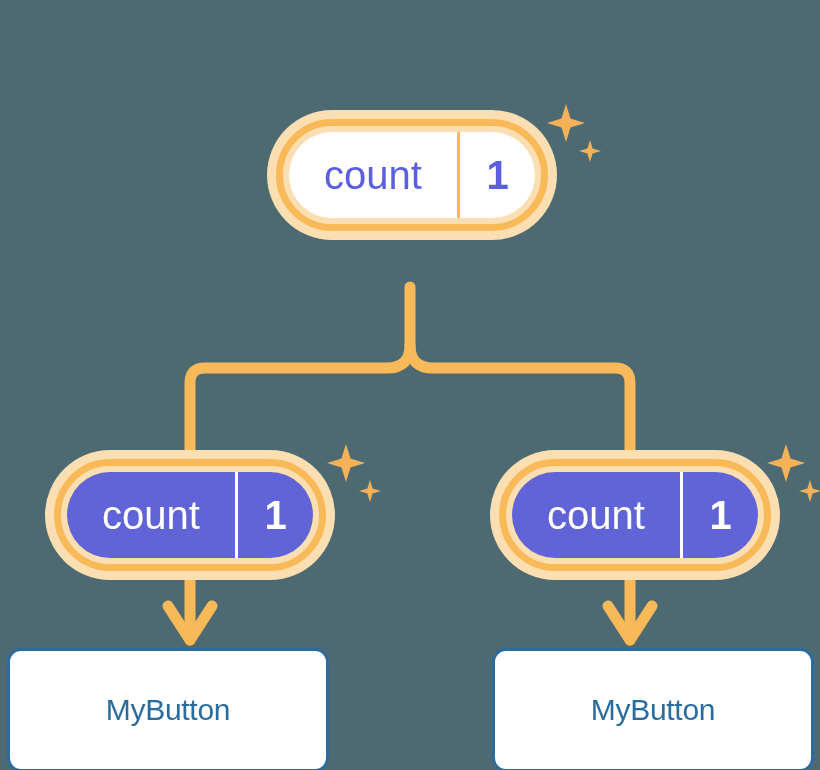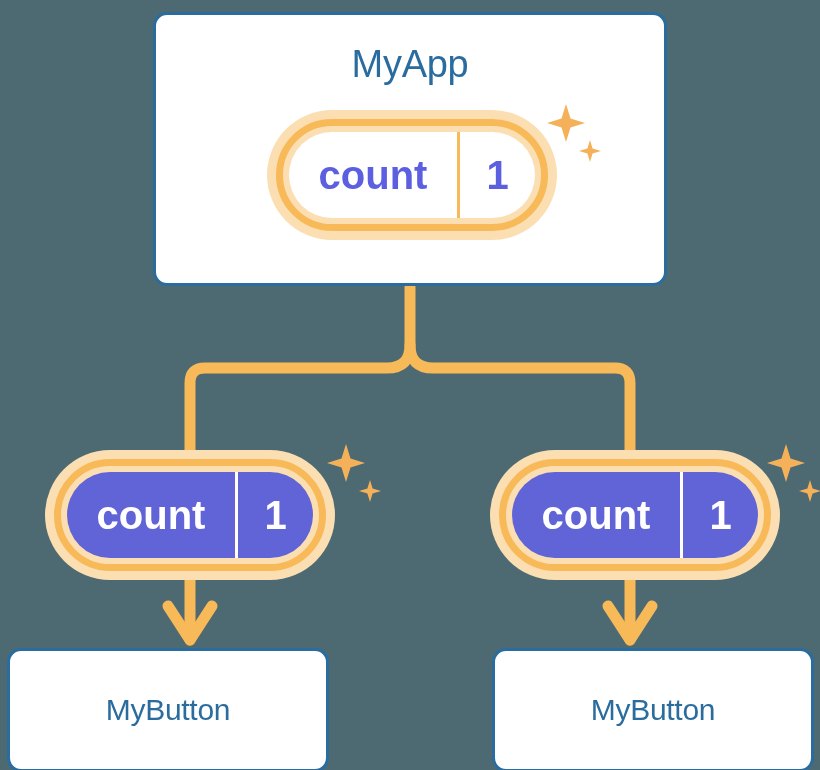--- a/index.html
+++ b/index.html
@@ -101,21 +101,20 @@
     align-items: stretch;
     overflow: hidden;
   }
   .pill-key,
   .pill-val {
     display: flex;
     align-items: center;
     justify-content: center;
     line-height: 1;
     white-space: nowrap;
-    font-weight: bold;
   }
   .pill-key { flex: 0 0 auto; }
   .pill-val { flex: 1 1 auto; }
 
   
   #app-pill { left: 267px; top: 110px; width: 290px; height: 130px; }
   #app-pill .pill-body { background: #ffffff; }
   #app-pill .pill-key {
     width: 168px;
     color: #5b5fe0;
@@ -178,23 +177,20 @@
       <path d="M190 578 L190 640"></path>
       <path d="M168 606 L190 640 L212 606"></path>
     </g>
 
     <g fill="none" stroke="#f8b959" stroke-width="11" stroke-linecap="round" stroke-linejoin="round">
       <path d="M630 578 L630 640"></path>
       <path d="M608 606 L630 640 L652 606"></path>
     </g>
   </svg>
 
-  <div id="app-card" class="card">
-    <div class="card-title">MyApp</div>
-  </div>
 
   <div id="app-pill" class="pill-wrap">
     <div class="pill-halo"></div>
     <div class="pill-ring"></div>
     <div class="pill-body">
       <div class="pill-key">count</div>
       <div class="pill-val">1</div>
     </div>
   </div>
 

